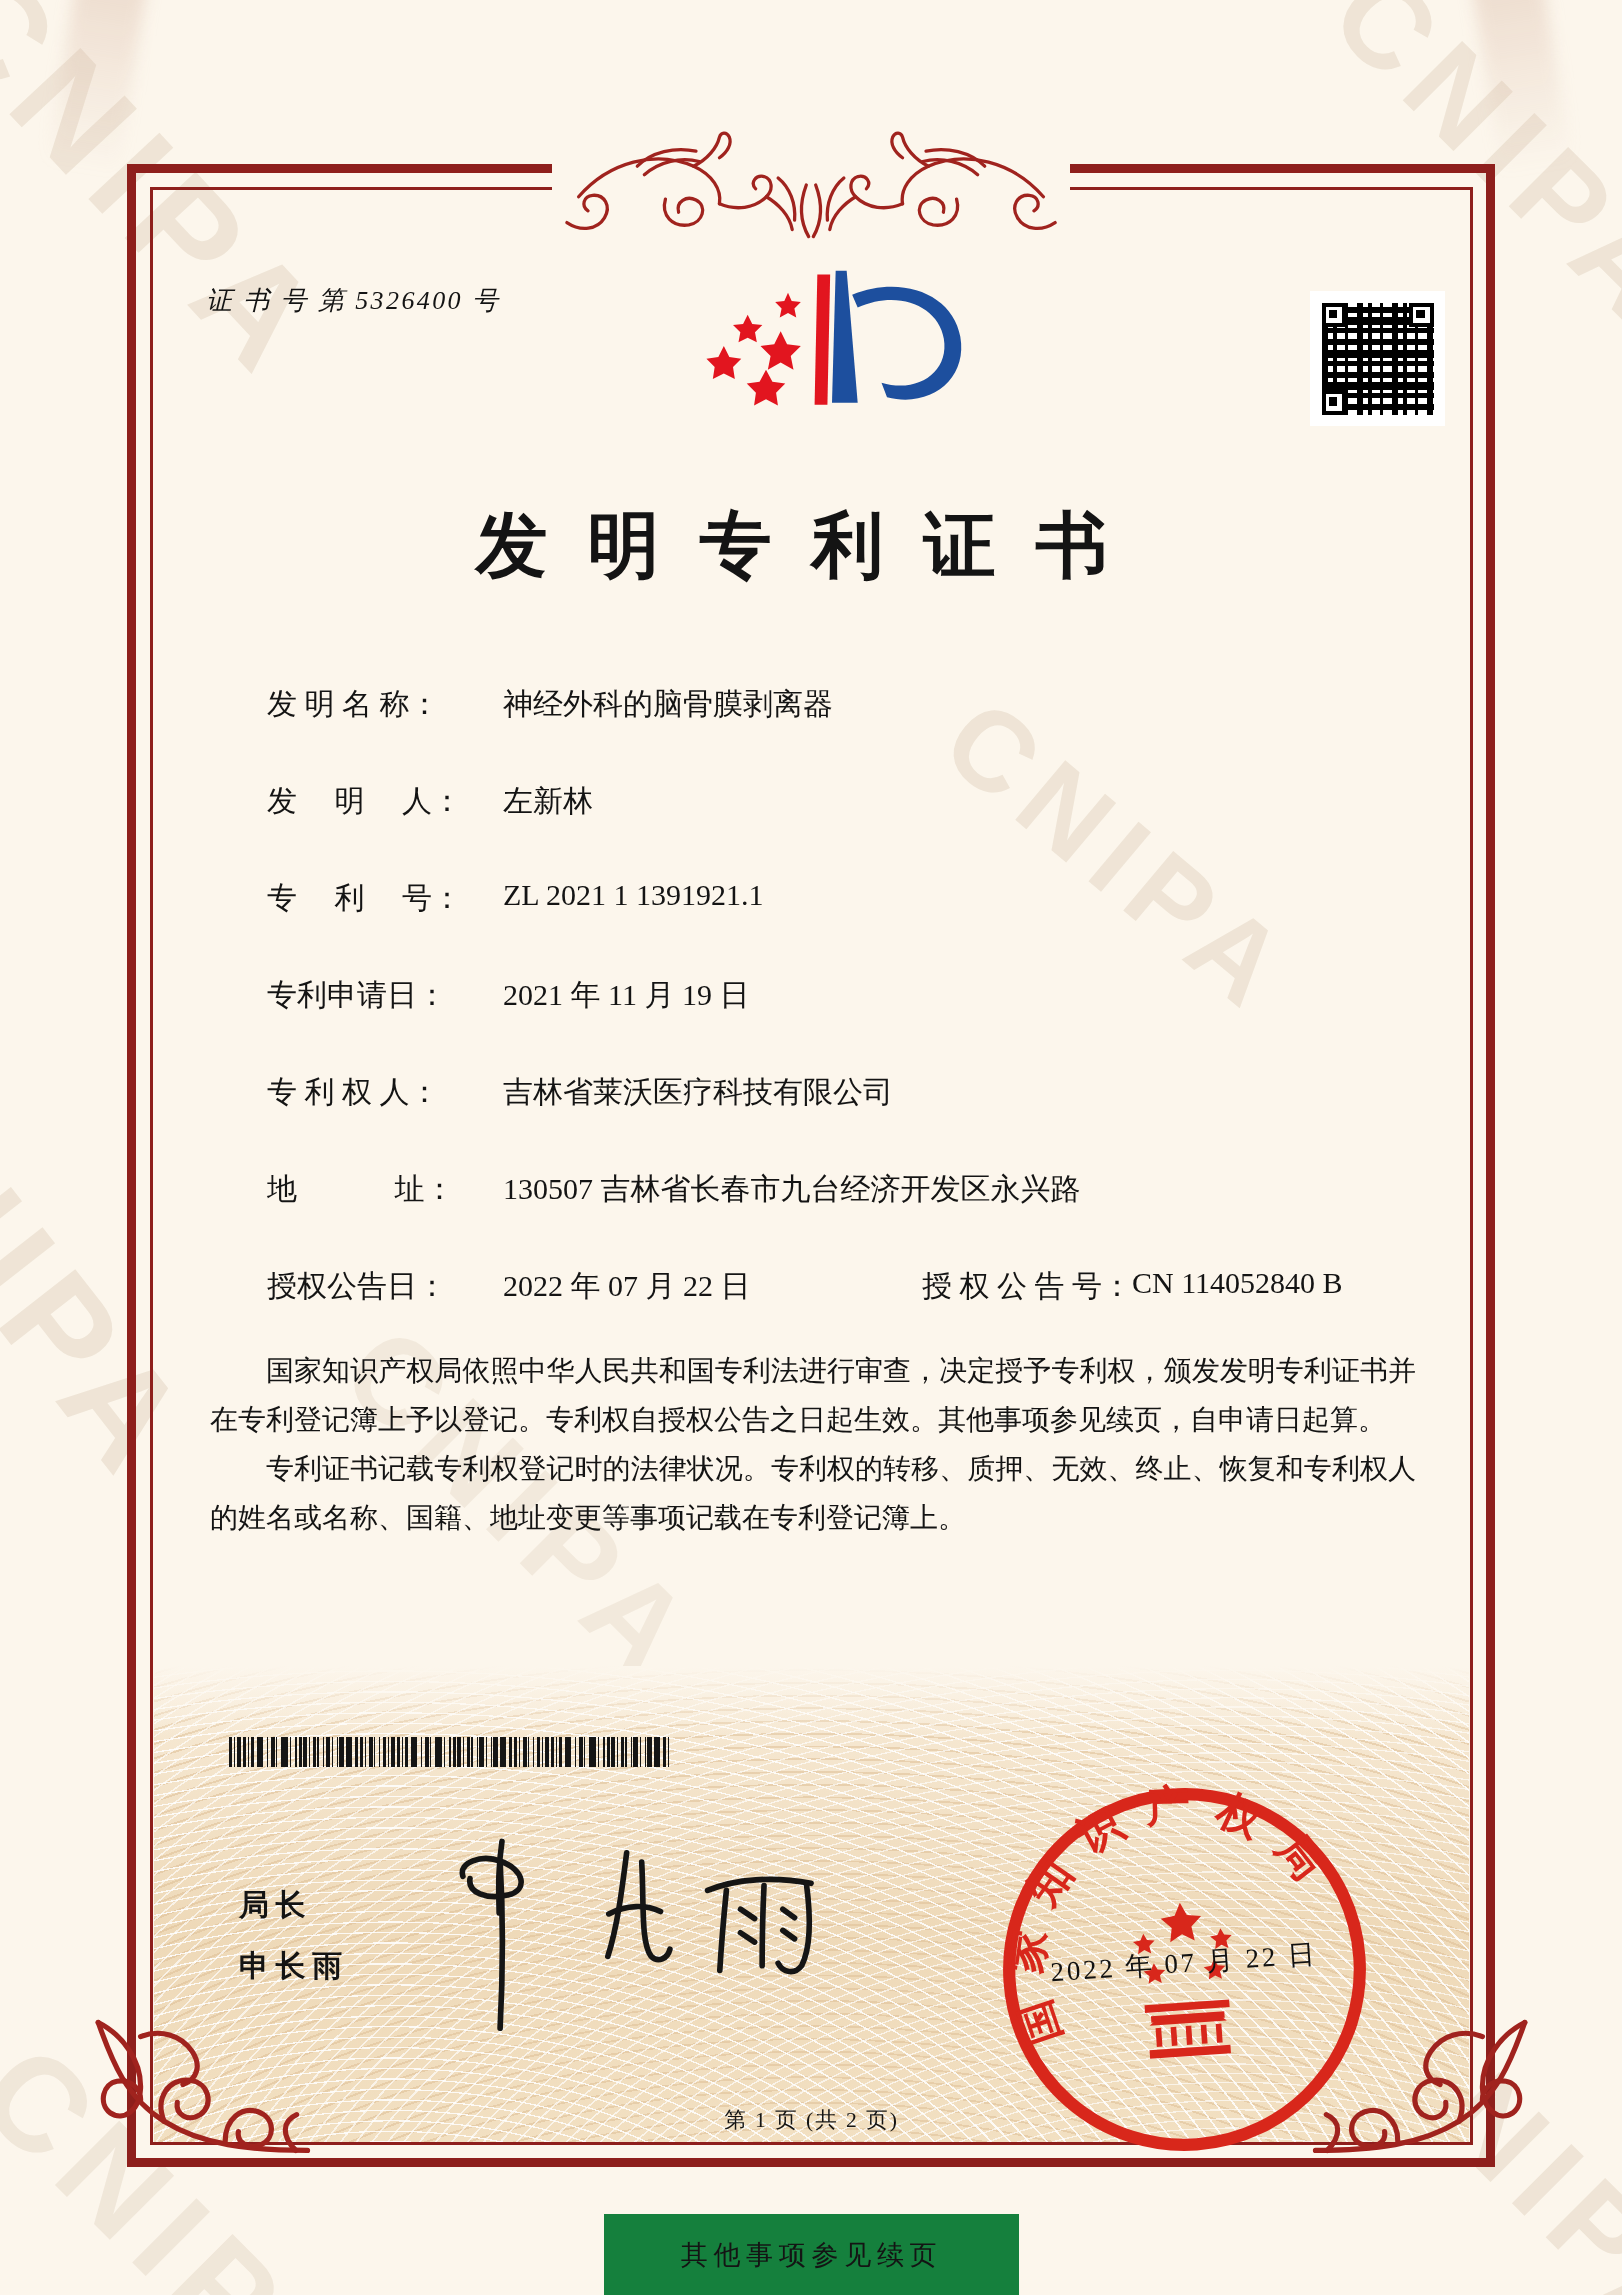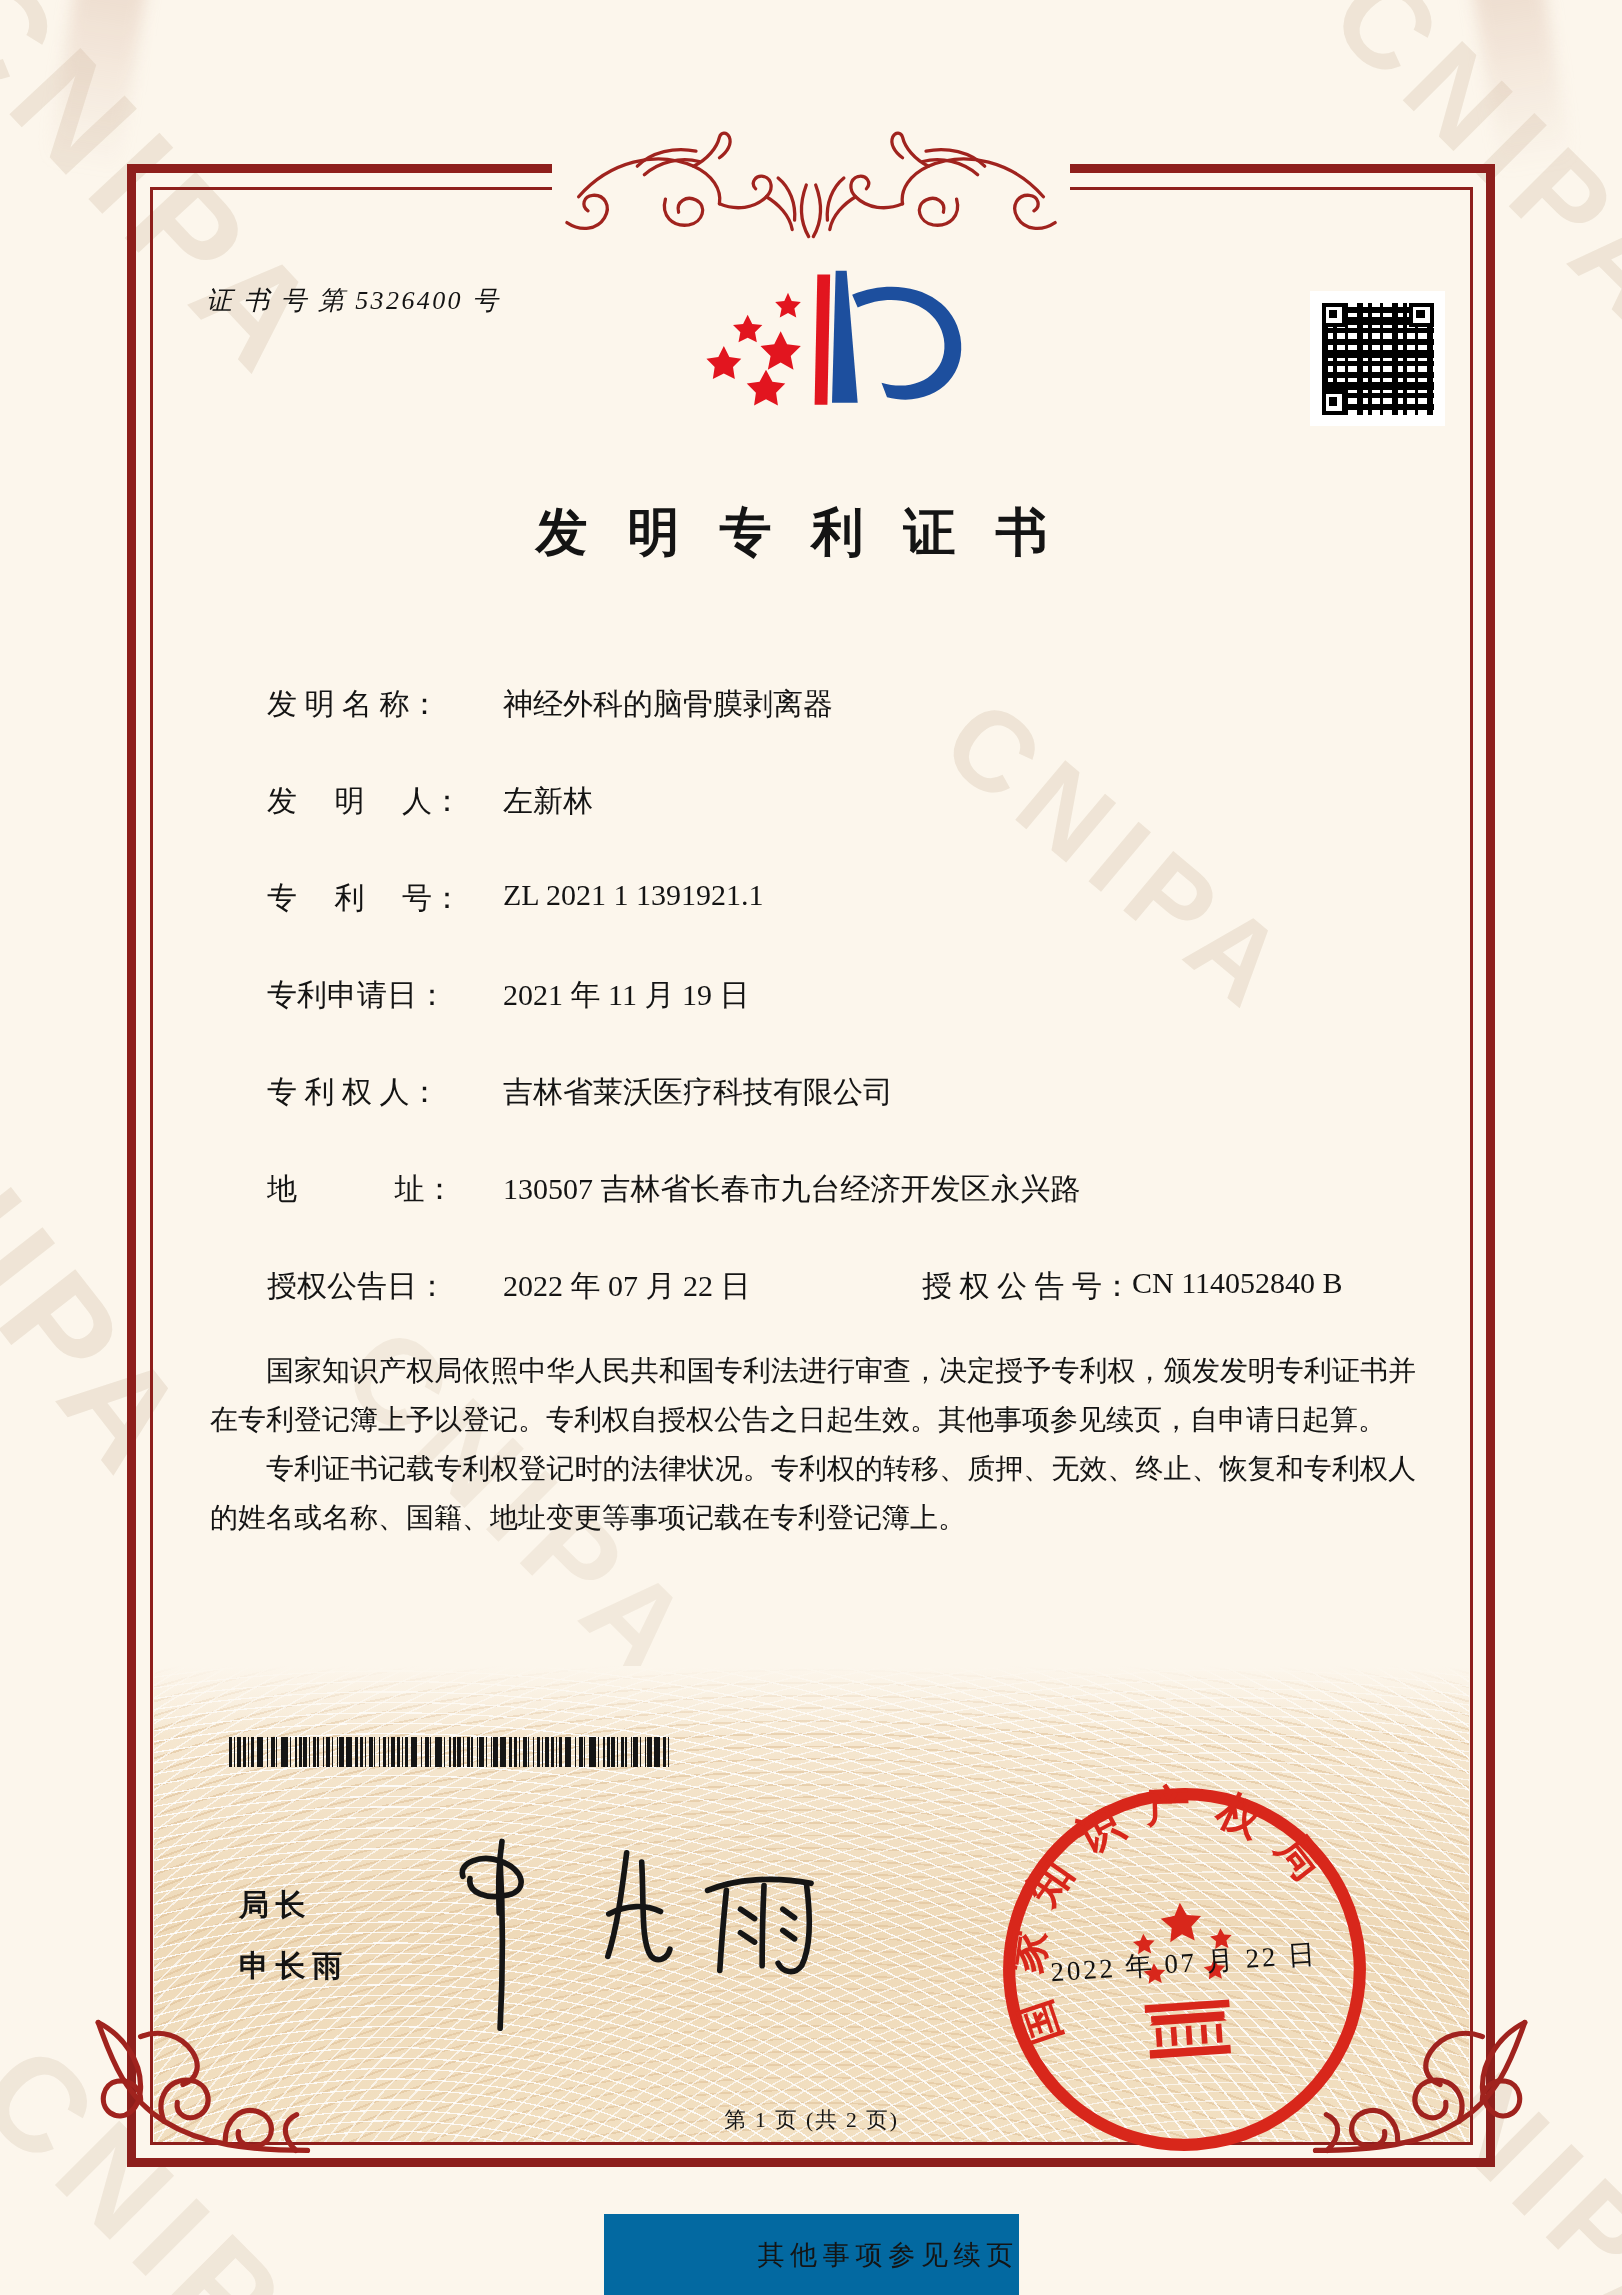--- a/index.html
+++ b/index.html
@@ -40,21 +40,21 @@
   .qr{position:absolute;left:1310px;top:291px;width:135px;height:135px;background:#fff;
       z-index:6;display:flex;align-items:center;justify-content:center;}
   .qr-inner{position:relative;width:112px;height:112px;background:
       repeating-linear-gradient(90deg,#000 0 5.7px,transparent 5.7px 11.3px,#000 11.3px 14.6px,transparent 14.6px 23px,#000 23px 26px,transparent 26px 35px),
       repeating-linear-gradient(0deg,#fff 0 4.7px,transparent 4.7px 10.8px,#fff 10.8px 16.5px,transparent 16.5px 21.7px,#fff 21.7px 24.5px,transparent 24.5px 32.5px),
       #000;}
   .finder{position:absolute;width:24.5px;height:24.5px;border:4.7px solid #000;background:#fff;box-sizing:border-box;}
   .finder::after{content:"";position:absolute;left:3.3px;top:3.3px;width:8.5px;height:8.5px;background:#000;}
   .finder.tl{left:0;top:0}.finder.tr{right:0;top:0}.finder.bl{left:0;bottom:0}
 
-  .title{position:absolute;left:0;top:498px;width:100%;text-align:center;font-size:52px;
+  .title{position:absolute;left:0;top:498px;width:100%;text-align:center;font-size:72px;
       font-weight:700;letter-spacing:40px;box-sizing:border-box;z-index:6;}
 
   
   .fields{position:absolute;left:231px;top:684px;z-index:6;font-size:30px;margin-left:36px;}
   .field-row{display:flex;height:97px;align-items:flex-start;}
   .field-label{flex:0 0 236px;white-space:pre;}
   .field-value{white-space:pre;}
   .grant-no{position:absolute;left:655px;top:0;white-space:pre;display:flex;justify-content:space-between;}
   .grant-row{position:relative;}
 
@@ -74,22 +74,22 @@
       font-family:Liberation Serif, serif;letter-spacing:6.6px;z-index:6;}
   .signature{position:absolute;left:405px;top:1833px;width:448px;height:207px;z-index:6;}
 
   .seal{position:absolute;left:996px;top:1781px;width:377px;height:377px;z-index:7;
       transform:rotate(-4deg);}
   .seal-date{position:absolute;left:1019px;top:1945px;width:330px;text-align:center;
       font-size:27px;color:#111;z-index:8;letter-spacing:2.8px;transform:rotate(-4deg);white-space:nowrap;}
 
   .page-info{position:absolute;left:0;top:2097px;width:100%;text-align:center;font-size:21.7px;
       z-index:6;letter-spacing:1.9px;margin-top:8px;}
-  .footer-box{position:absolute;left:604px;top:2214px;width:415px;height:81px;background:#0369a1;
-      z-index:6;display:flex;align-items:center;justify-content:flex-end;}
+  .footer-box{position:absolute;left:604px;top:2214px;width:415px;height:81px;background:#15803d;
+      z-index:6;display:flex;align-items:center;justify-content:center;}
   .footer-note{font-size:27px;letter-spacing:5.7px;}
 </style>
 </head>
 <body>
 
 <div class="page">
 
   <span class="wm" style="left:19px;top:-66px;font-size:141px;transform:rotate(47deg);">CNIPA</span>
   <span class="wm" style="left:1003px;top:674px;font-size:113px;transform:rotate(40deg);">CNIPA</span>
   <span class="wm" style="left:-80px;top:1017px;font-size:141px;transform:rotate(52deg);">CNIPA</span>

